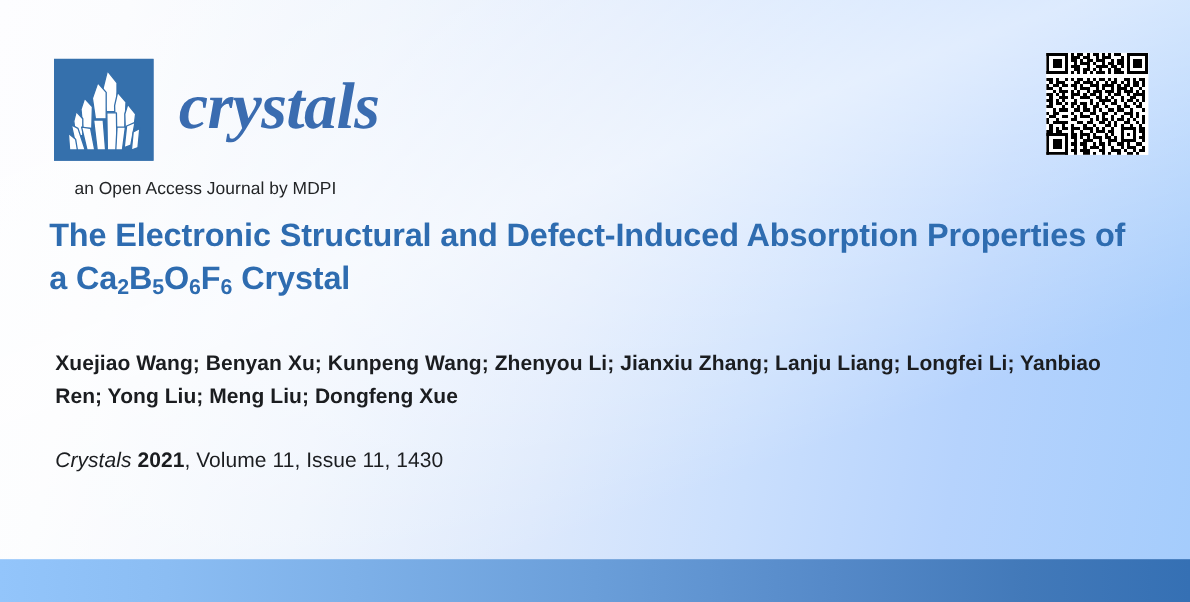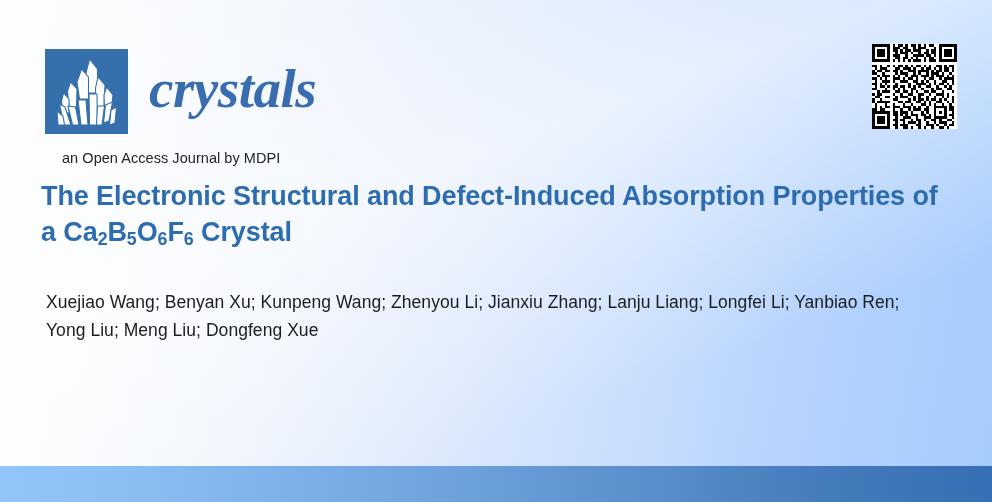--- a/index.html
+++ b/index.html
@@ -105,21 +105,21 @@
   }
 
   
   .authors {
     position: absolute;
     left: 46px;
     top: 288px;
     width: 890px;
     font-size: 17.5px;
     line-height: 28px;
-    font-weight: 400;
+    font-weight: 700;
     color: #1b1d20;
     letter-spacing: 0.05px;
   }
 
   
   .citation {
     position: absolute;
     left: 46px;
     top: 370px;
     font-size: 17.5px;
@@ -506,16 +506,19 @@
     </svg>
   </div>
 
   <div class="article-title">
     <span>The Electronic Structural and Defect-Induced Absorption Properties of</span><br>
     <span>a Ca</span><sub>2</sub><span>B</span><sub>5</sub><span>O</span><sub>6</sub><span>F</span><sub>6</sub><span> Crystal</span>
   </div>
 
   <div class="authors">Xuejiao Wang; Benyan Xu; Kunpeng Wang; Zhenyou Li; Jianxiu Zhang; Lanju Liang; Longfei Li; Yanbiao Ren; Yong Liu; Meng Liu; Dongfeng Xue</div>
 
+  <div class="citation">
+    <span class="jrnl">Crystals</span><span> </span><span class="yr">2021</span><span>, Volume 11, Issue 11, 1430</span>
+  </div>
 
   <div class="bottom-bar"></div>
 
 </div>
 
 </body></html>

